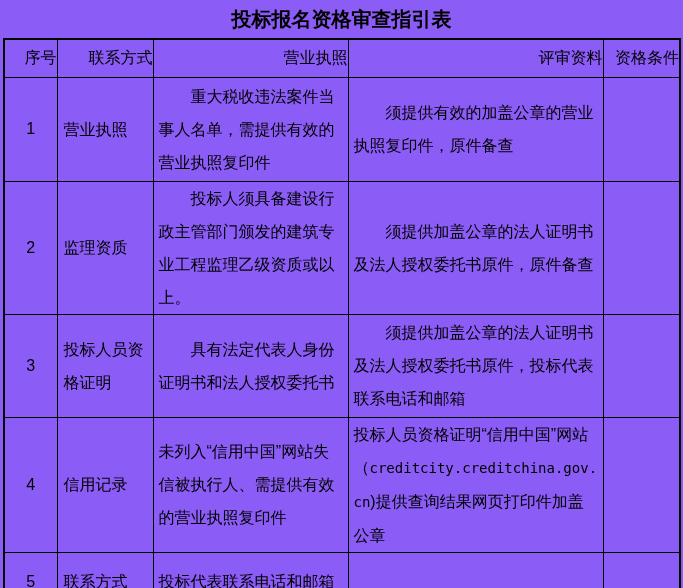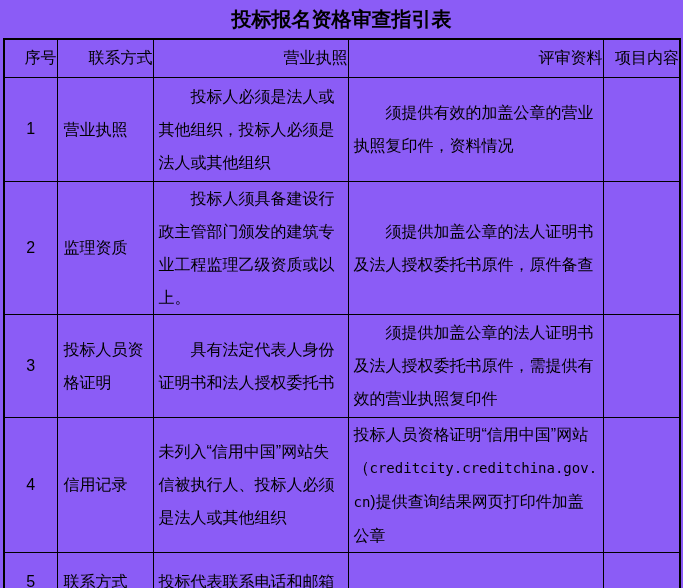--- a/index.html
+++ b/index.html
@@ -75,32 +75,32 @@
       <col style="width:195px">
       <col style="width:255px">
       <col style="width:77px">
     </colgroup>
     <thead>
       <tr class="rh-hdr">
         <th>序号</th>
         <th>联系方式</th>
         <th>营业执照</th>
         <th>评审资料</th>
-        <th>项目内容</th>
+        <th>资格条件</th>
       </tr>
     </thead>
     <tbody>
       <tr class="rh-1">
         <td class="seq">1</td>
         <td class="item">营业执照</td>
         <td class="text">
-          <p class="cell-p ind">投标人必须是法人或其他组织，投标人必须是法人或其他组织</p>
+          <p class="cell-p ind">重大税收违法案件当事人名单，需提供有效的营业执照复印件</p>
         </td>
         <td class="text">
-          <p class="cell-p ind">须提供有效的加盖公章的营业执照复印件，资料情况</p>
+          <p class="cell-p ind">须提供有效的加盖公章的营业执照复印件，原件备查</p>
         </td>
         <td class="status"></td>
       </tr>
 
       <tr class="rh-2">
         <td class="seq">2</td>
         <td class="item">监理资质</td>
         <td class="text">
           <p class="cell-p ind">投标人须具备建设行政主管部门颁发的建筑专业工程监理乙级资质或以上。</p>
         </td>
@@ -110,30 +110,30 @@
         <td class="status"></td>
       </tr>
 
       <tr class="rh-3">
         <td class="seq">3</td>
         <td class="item">投标人员资格证明</td>
         <td class="text">
           <p class="cell-p ind">具有法定代表人身份证明书和法人授权委托书</p>
         </td>
         <td class="text">
-          <p class="cell-p ind">须提供加盖公章的法人证明书及法人授权委托书原件，需提供有效的营业执照复印件</p>
+          <p class="cell-p ind">须提供加盖公章的法人证明书及法人授权委托书原件，投标代表联系电话和邮箱</p>
         </td>
         <td class="status"></td>
       </tr>
 
       <tr class="rh-4">
         <td class="seq">4</td>
         <td class="item">信用记录</td>
         <td class="text">
-          <p class="cell-p">未列入“信用中国”网站失信被执行人、投标人必须是法人或其他组织</p>
+          <p class="cell-p">未列入“信用中国”网站失信被执行人、需提供有效的营业执照复印件</p>
         </td>
         <td class="text break">
           <p class="cell-p"><span>投标人员资格证明“信用中国”网站（</span><span class="mono">creditcity.creditchina.gov.cn</span><span>)提供查询结果网页打印件加盖公章</span></p>
         </td>
         <td class="status"></td>
       </tr>
 
       <tr class="rh-5">
         <td class="seq">5</td>
         <td class="item">联系方式</td>

